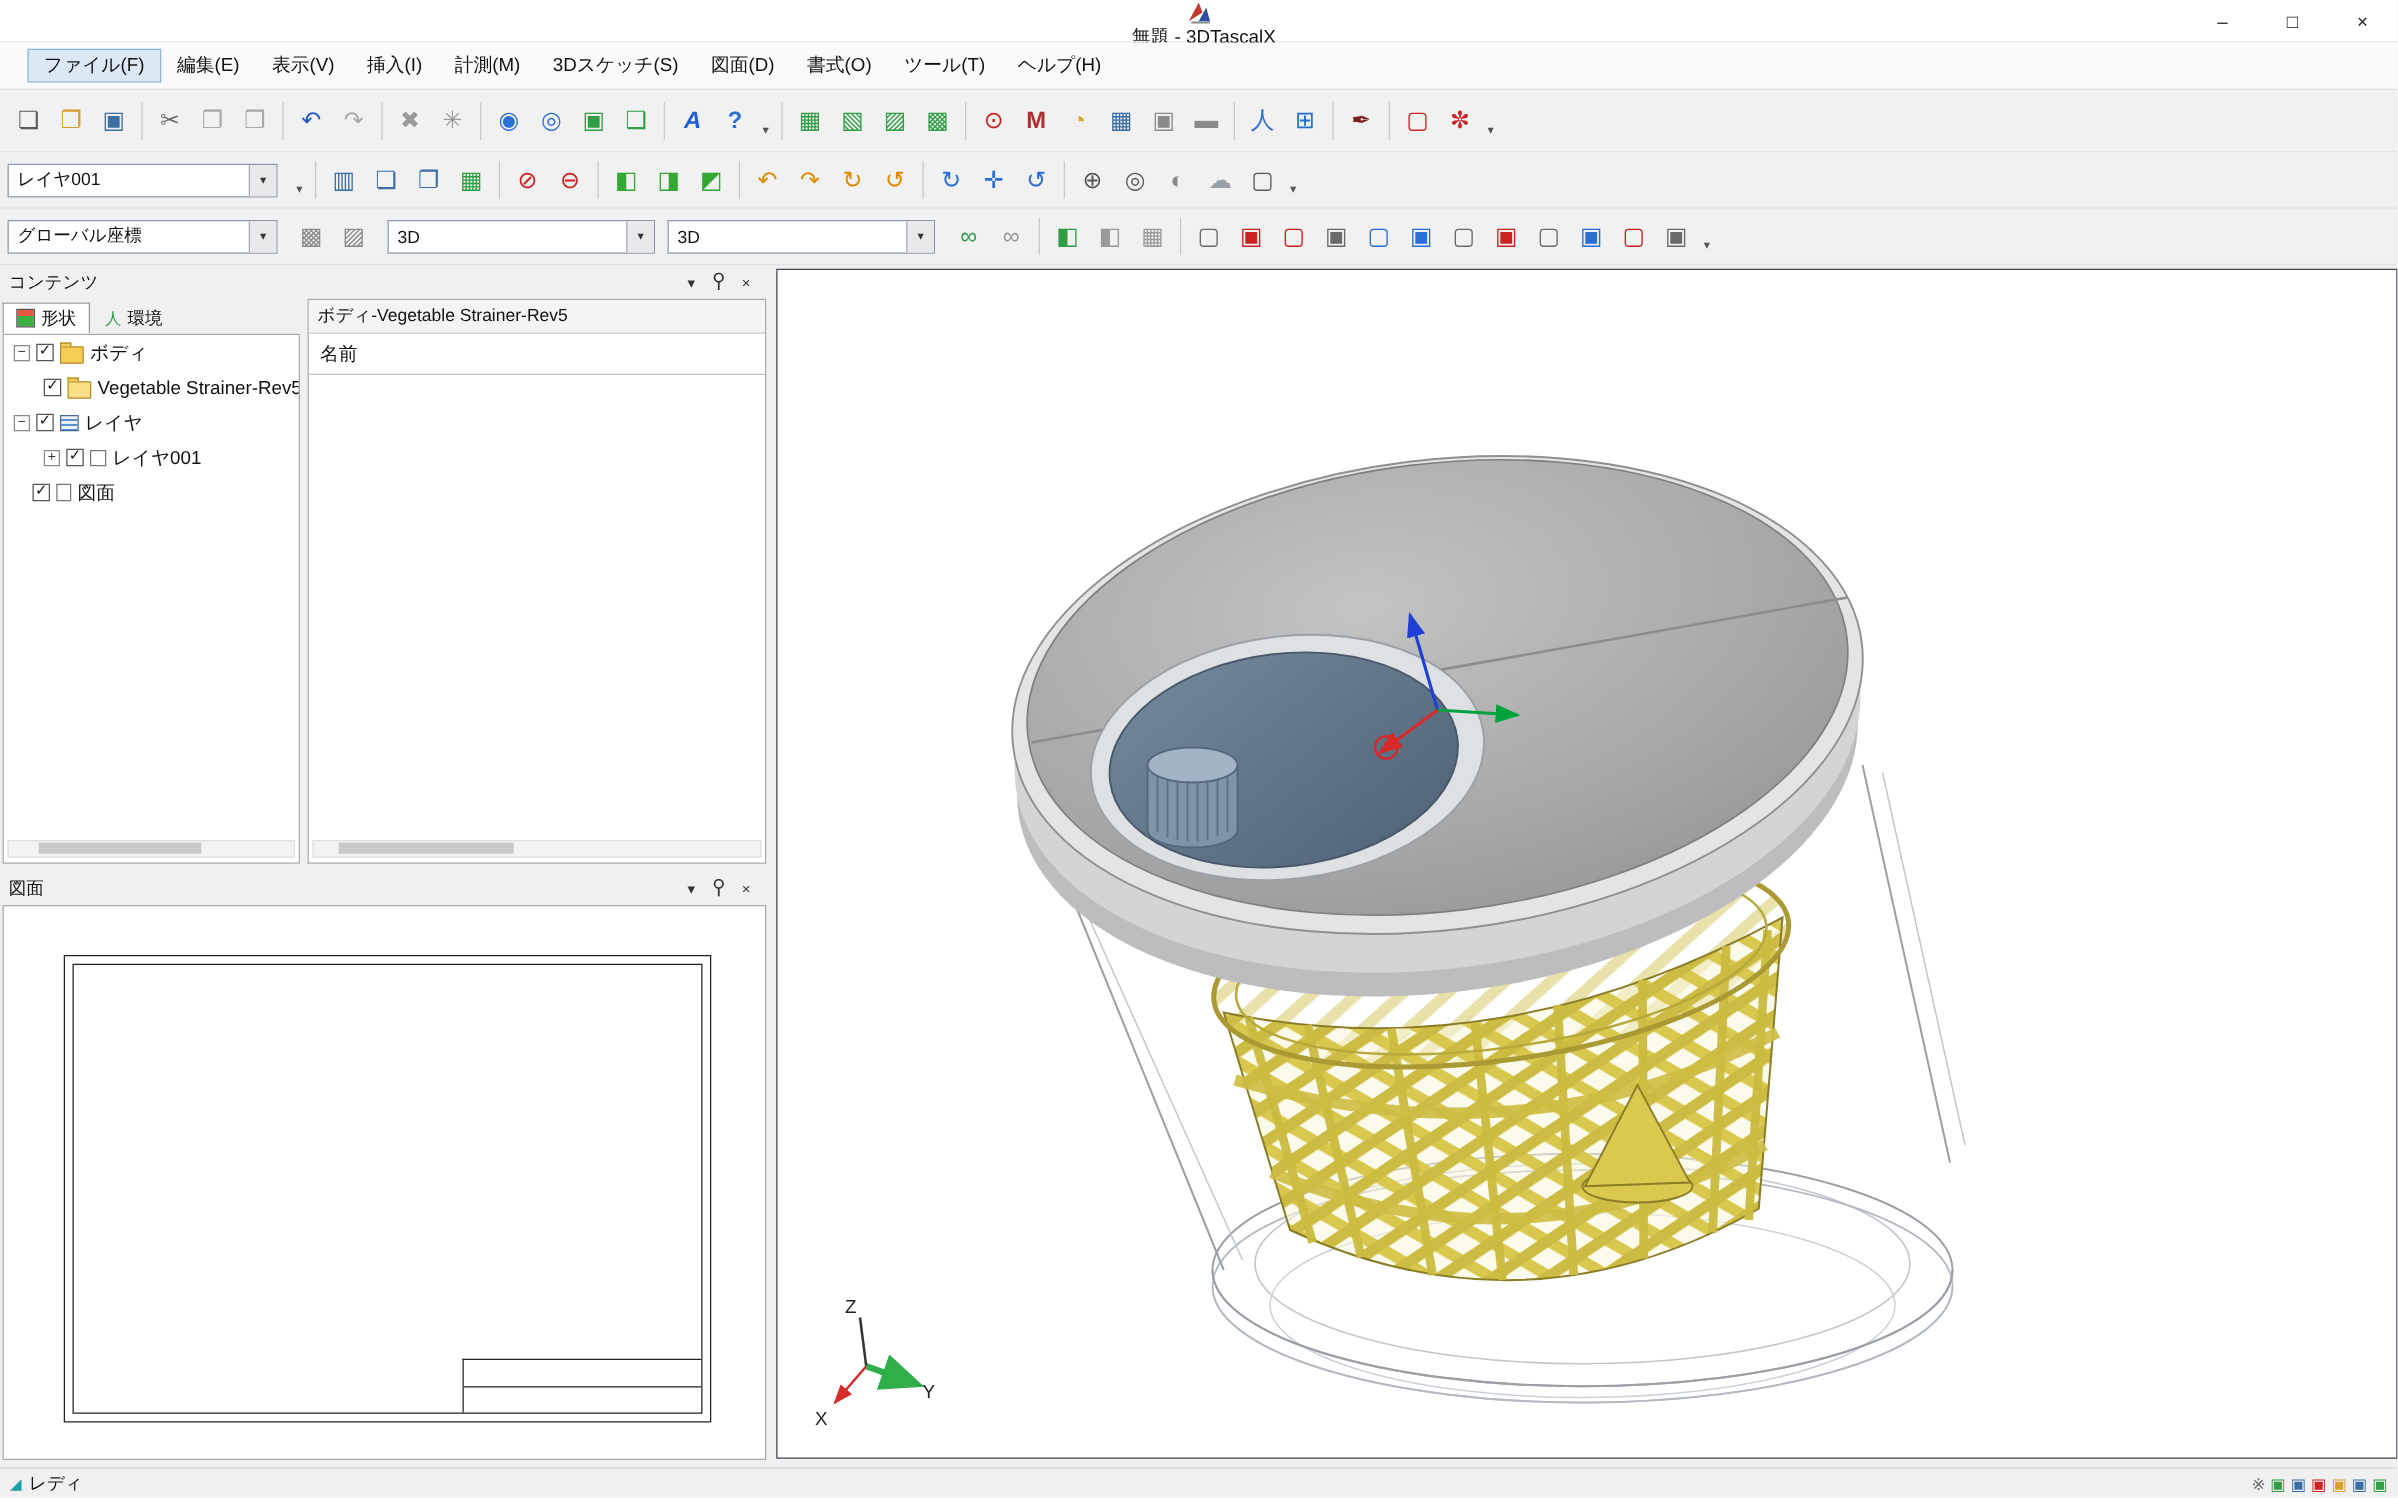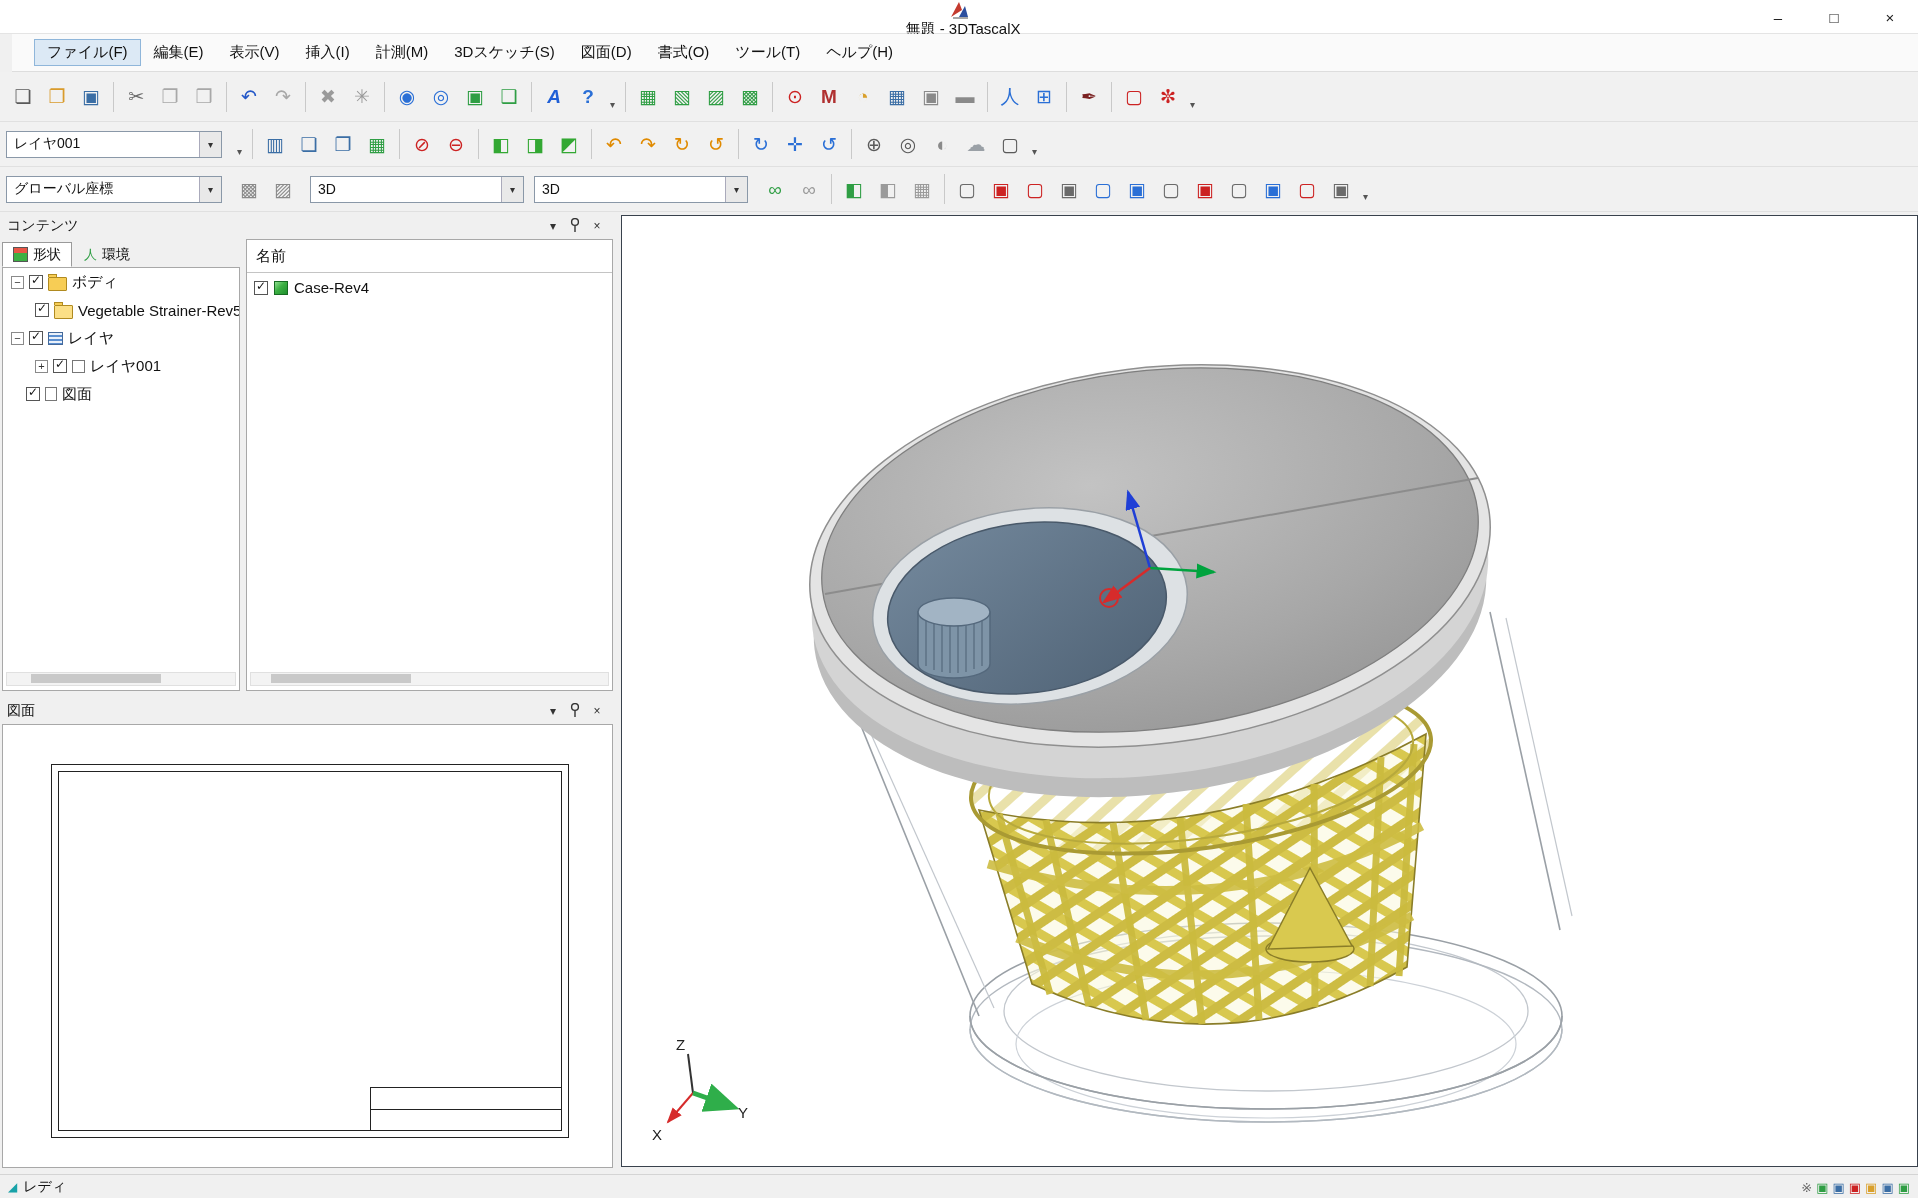--- a/index.html
+++ b/index.html
@@ -10,21 +10,21 @@
   
   .titlebar{position:absolute;left:0;top:0;right:0;height:34px;background:#ffffff;
             display:flex;align-items:center;padding-left:8px;border-bottom:1px solid #e4e4e4;box-sizing:border-box;flex-direction:column;}
   .app-logo{width:22px;height:20px;margin-right:7px;flex:none;}
   .title-text{font-size:15px;}
   .win-controls{position:absolute;right:0;top:0;height:34px;display:flex;}
   .wbtn{width:56px;height:34px;display:flex;align-items:center;justify-content:center;font-size:15px;color:#222;}
 
   
   .menubar{position:absolute;left:0;top:34px;right:0;height:38px;background:#fafafa;
-           display:flex;align-items:center;padding-left:22px;border-bottom:1px solid #ddd;box-sizing:border-box;margin-left:12px;}
+           display:flex;align-items:center;padding-left:22px;border-bottom:1px solid #ddd;box-sizing:border-box;}
   .menu-item{padding:4px 13px;font-size:15px;white-space:nowrap;}
   .menubar span.menu-item:first-of-type{background:#dce9f5;border:1px solid #8fb6da;padding:3px 12px;}
 
   
   .toolbar{position:absolute;left:0;right:0;display:flex;align-items:center;padding-left:6px;
            background:#f1f1f1;border-bottom:1px solid #e0e0e0;box-sizing:border-box;}
   .tb1{top:72px;height:50px;}
   .tb2{top:122px;height:45px;}
   .tb3{top:167px;height:45px;}
   .tbtn{width:34px;height:34px;display:inline-flex;align-items:center;justify-content:center;flex:none;}
@@ -603,27 +603,23 @@
         <span class="cb checked"></span>
         <span class="icon-page"></span>
         <span class="tlabel">図面</span>
       </div>
       <div class="hscroll">
         <div class="thumb" style="left:24px;width:130px;"></div>
       </div>
     </div>
 
     <div class="list-panel">
+      <div class="list-title">ボディ-Vegetable Strainer-Rev5</div>
       <div class="list-colhdr">名前</div>
 
-        <div class="lrow">
-          <span class="cb checked"></span>
-          <span class="cube"></span>
-          <span>Case-Rev4</span>
-        </div>
 
 
 
 
 
 
       <div class="hscroll">
         <div class="thumb" style="left:20px;width:140px;"></div>
       </div>
     </div>

